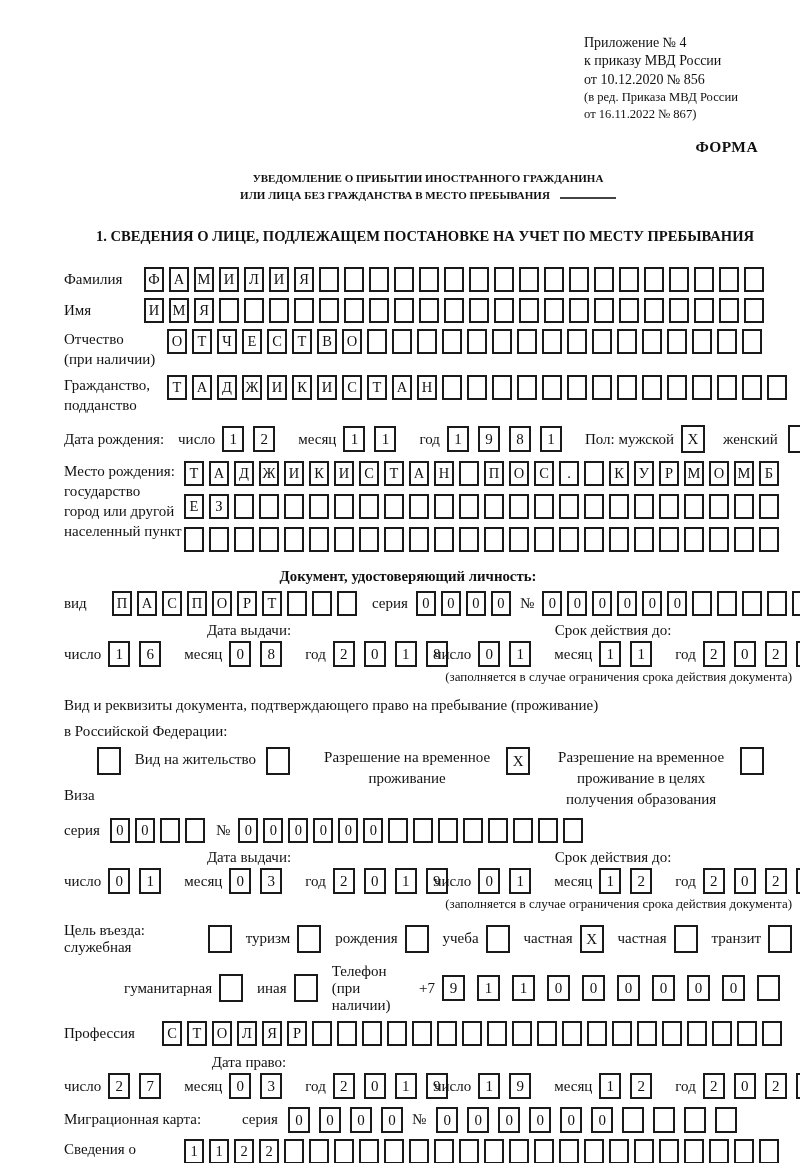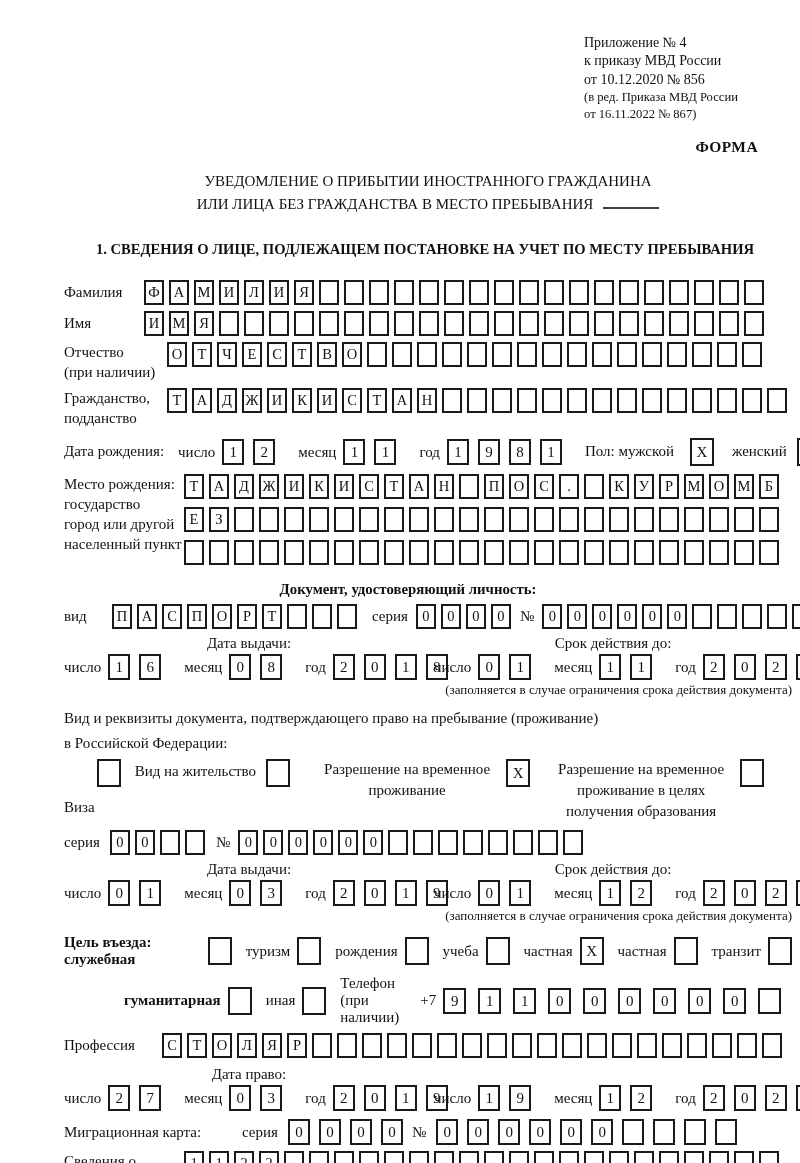--- a/index.html
+++ b/index.html
@@ -1,21 +1,21 @@
 <!DOCTYPE html>
 <html><head>
 <meta charset="utf-8">
 <style>
   html,body{margin:0;padding:0;background:#fff;}
   .page{width:800px;min-height:1163px;box-sizing:border-box;background:#fff;color:#111;
         padding:34px 8px 30px 64px;font-family:"Liberation Serif","DejaVu Serif",serif;}
   .hdr{margin-left:520px;font-size:14px;line-height:1.32;}
   .hdr .small{font-size:12.6px;line-height:1.3;}
   .forma{font-weight:bold;text-align:right;margin:16px 34px 0 0;font-size:15.5px;letter-spacing:.4px;}
-  .title{text-align:center;font-weight:normal;font-size:15px;line-height:1.55;margin:14px 0 10px 0;}
+  .title{text-align:center;font-weight:bold;font-size:11px;line-height:1.55;margin:14px 0 10px 0;}
   .uline{display:inline-block;width:56px;border-bottom:2px solid #444;height:.85em;margin-left:10px;}
   .sec{font-weight:bold;font-size:14.6px;text-align:center;margin:24px 0 22px -6px;}
   .row{display:flex;align-items:flex-start;margin-bottom:6px;}
   .lbl{font-size:15px;line-height:25px;flex:none;}
   .lbl2{font-size:15px;line-height:20px;flex:none;}
   .w80{width:80px}.w100{width:103px}.w118{width:120px}
   .cells{display:inline-flex;flex:none;}
   .cell{width:16px;height:21px;border:2px solid #1a1a1a;margin-right:5px;text-align:center;
         font-size:14.5px;line-height:21px;flex:none;background:#fff;}
   .sp .cell{width:18px;height:22px;margin-right:9px;font-size:15px;line-height:22px;}
@@ -33,21 +33,21 @@
   .halves{display:flex;align-items:center;margin-bottom:2px;}
   .hL{width:370px;}
   .note{font-size:13px;text-align:right;margin:1px 0 10px 0;}
   .plain{font-size:15px;line-height:1.45;margin-bottom:4px;}
   .cbrow{display:flex;align-items:flex-start;margin-bottom:8px;}
   .cbrow .txt{font-size:15px;line-height:25px;margin-right:8px;}
   .cbrow .txtc{font-size:15px;line-height:21px;text-align:center;margin-right:8px;}
   .gap14{margin-left:14px;}.gap20{margin-left:20px;}.gap26{margin-left:26px;}
   .purp{display:flex;align-items:center;margin-bottom:7px;}
   .purp .txt{font-size:15px;margin:0 7px 0 14px;}
-  .purp .txt:first-child{margin-left:0;font-weight:bold;}
+  .purp .txt:first-child{margin-left:0;}
 </style>
 </head>
 <body>
 
 <div class="page">
 
   <div class="hdr">
     <div>Приложение № 4</div>
     <div>к приказу МВД России</div>
     <div>от 10.12.2020 № 856</div>
@@ -206,21 +206,21 @@
           <span class="cell">1</span>
         </span>
       <span class="lbl">год</span>
       <span class="cells sp">
           <span class="cell">1</span>
           <span class="cell">9</span>
           <span class="cell">8</span>
           <span class="cell">1</span>
         </span>
     </span>
-    <span class="lbl" style="margin-right:16px;">Пол: мужской</span>
+    <span class="lbl" style="margin-right:7px;">Пол: мужской</span>
     <span class="cells cb">
         <span class="cell">X</span>
       </span>
     <span class="lbl" style="margin:0 10px 0 18px;">женский</span>
     <span class="cells cb">
         <span class="cell"></span>
       </span>
   </div>
 
   <div class="row" style="margin-top:8px;">

